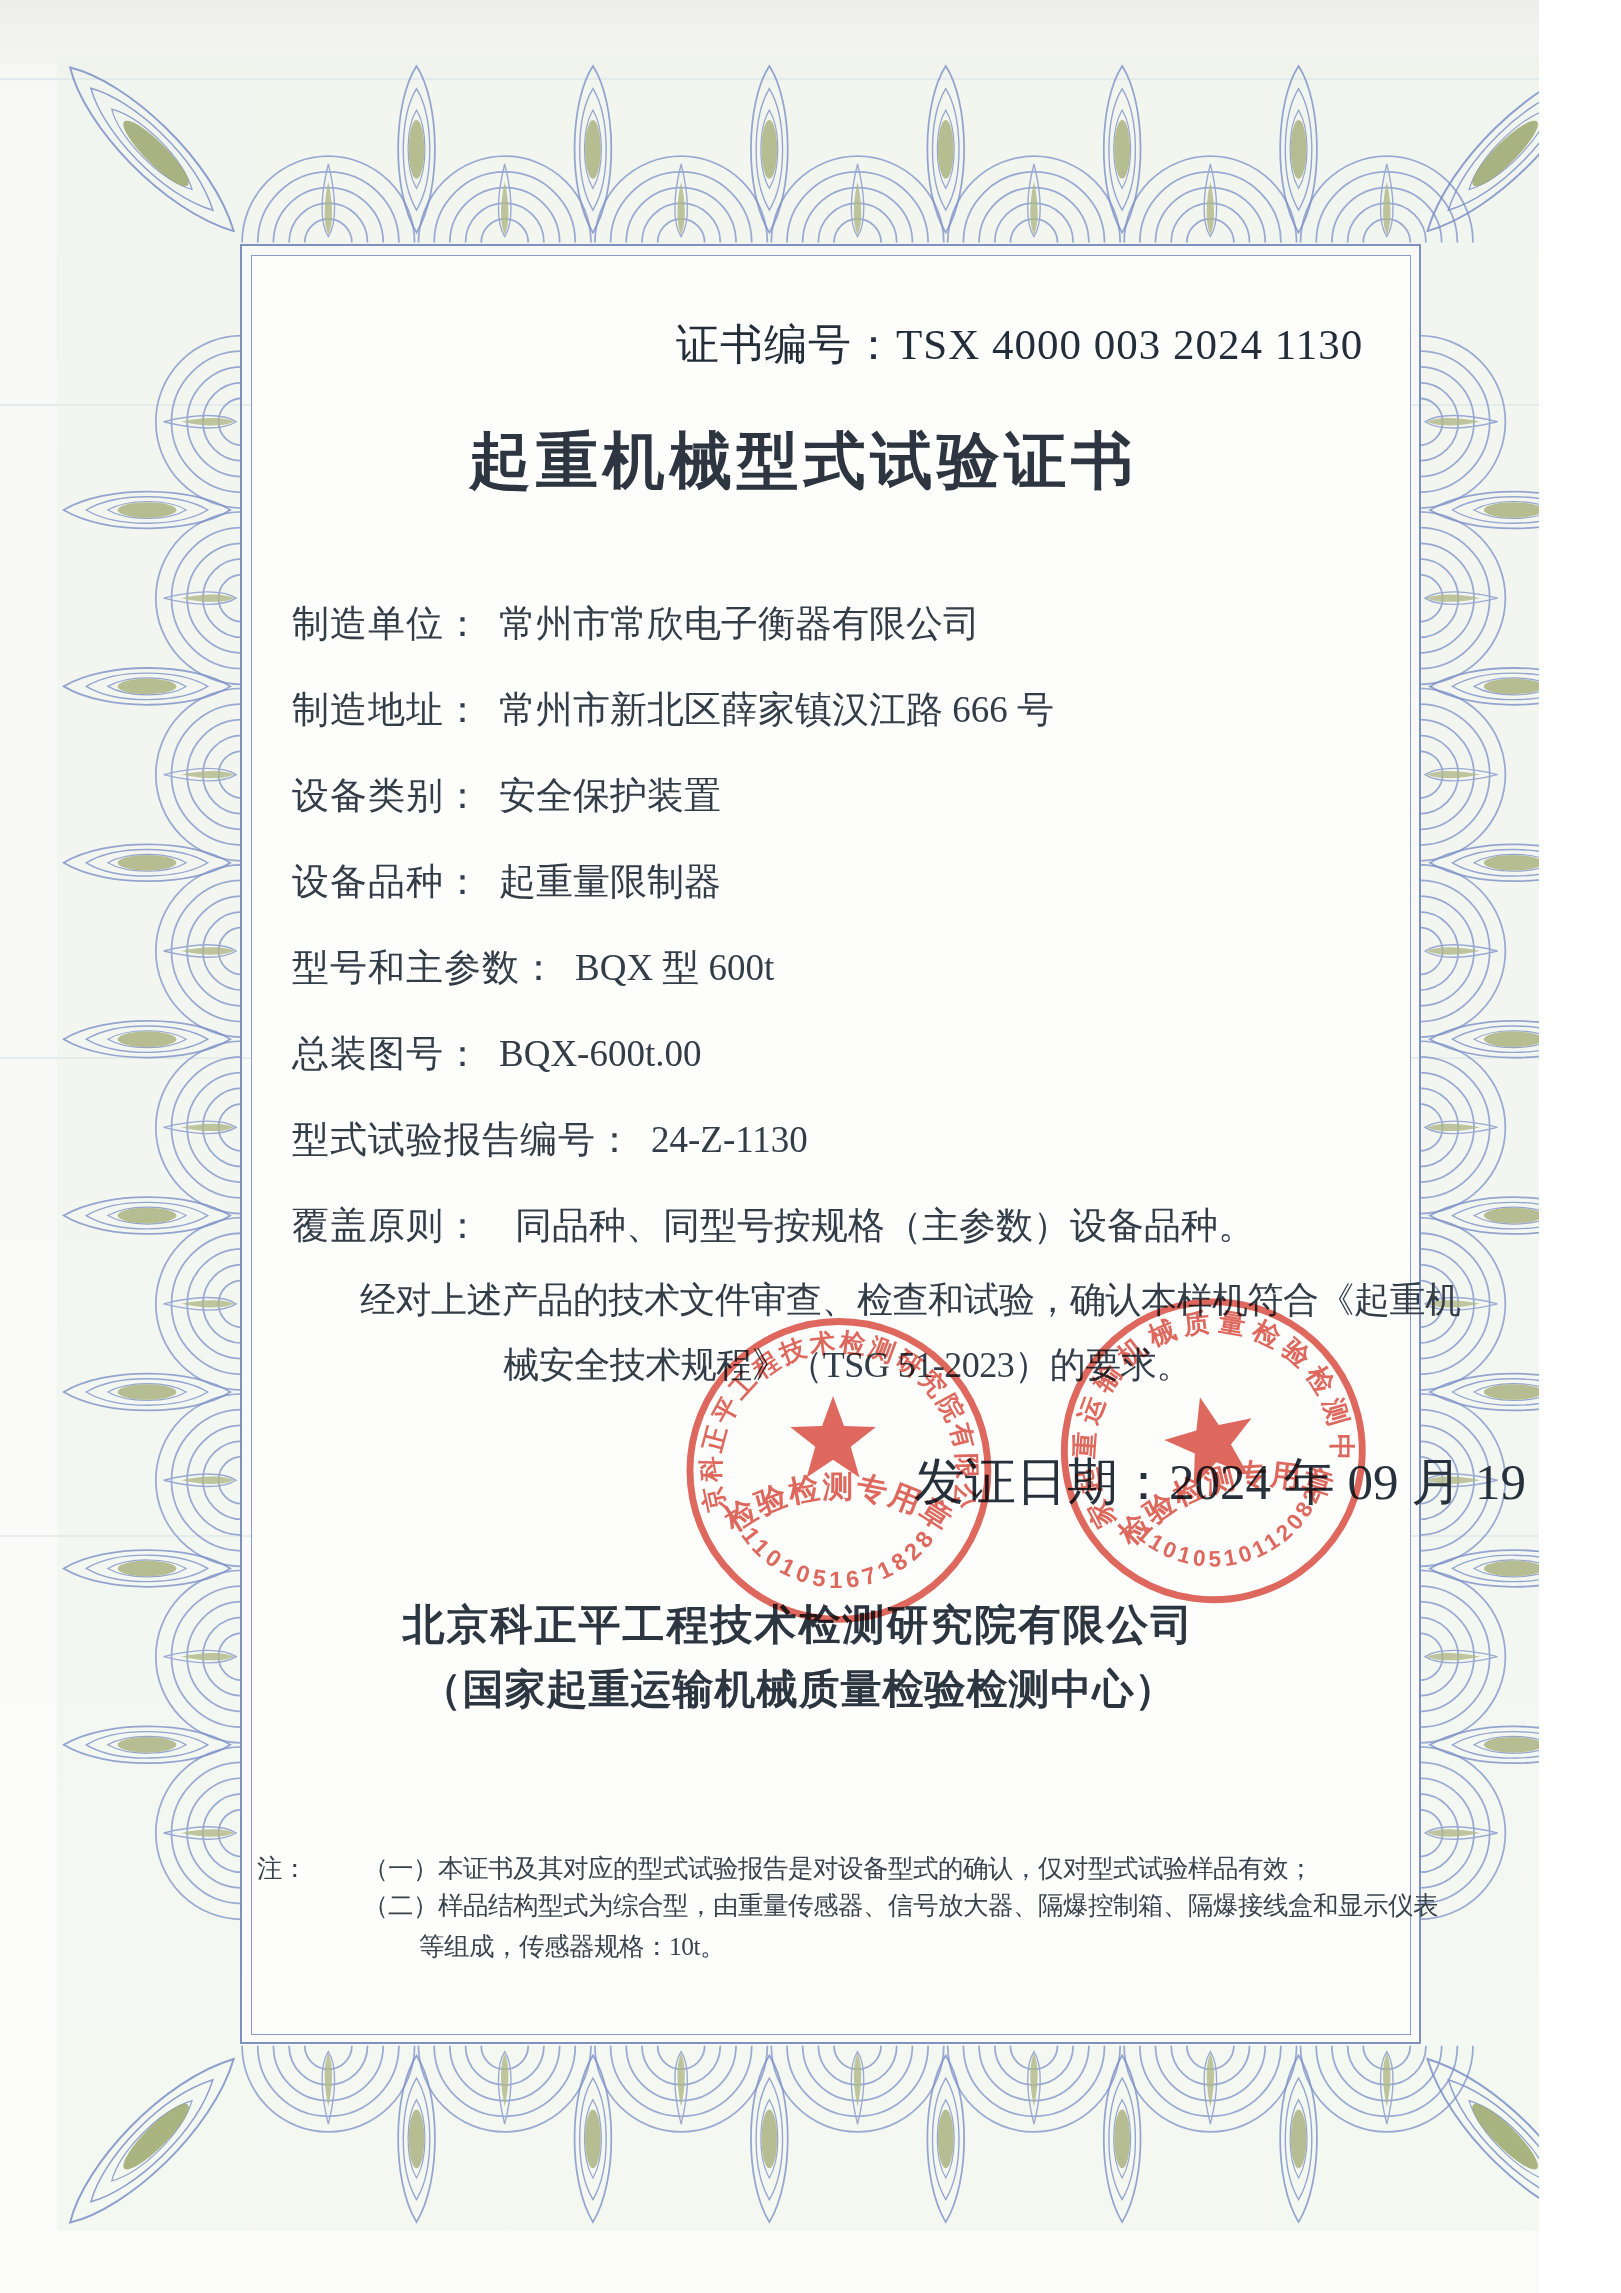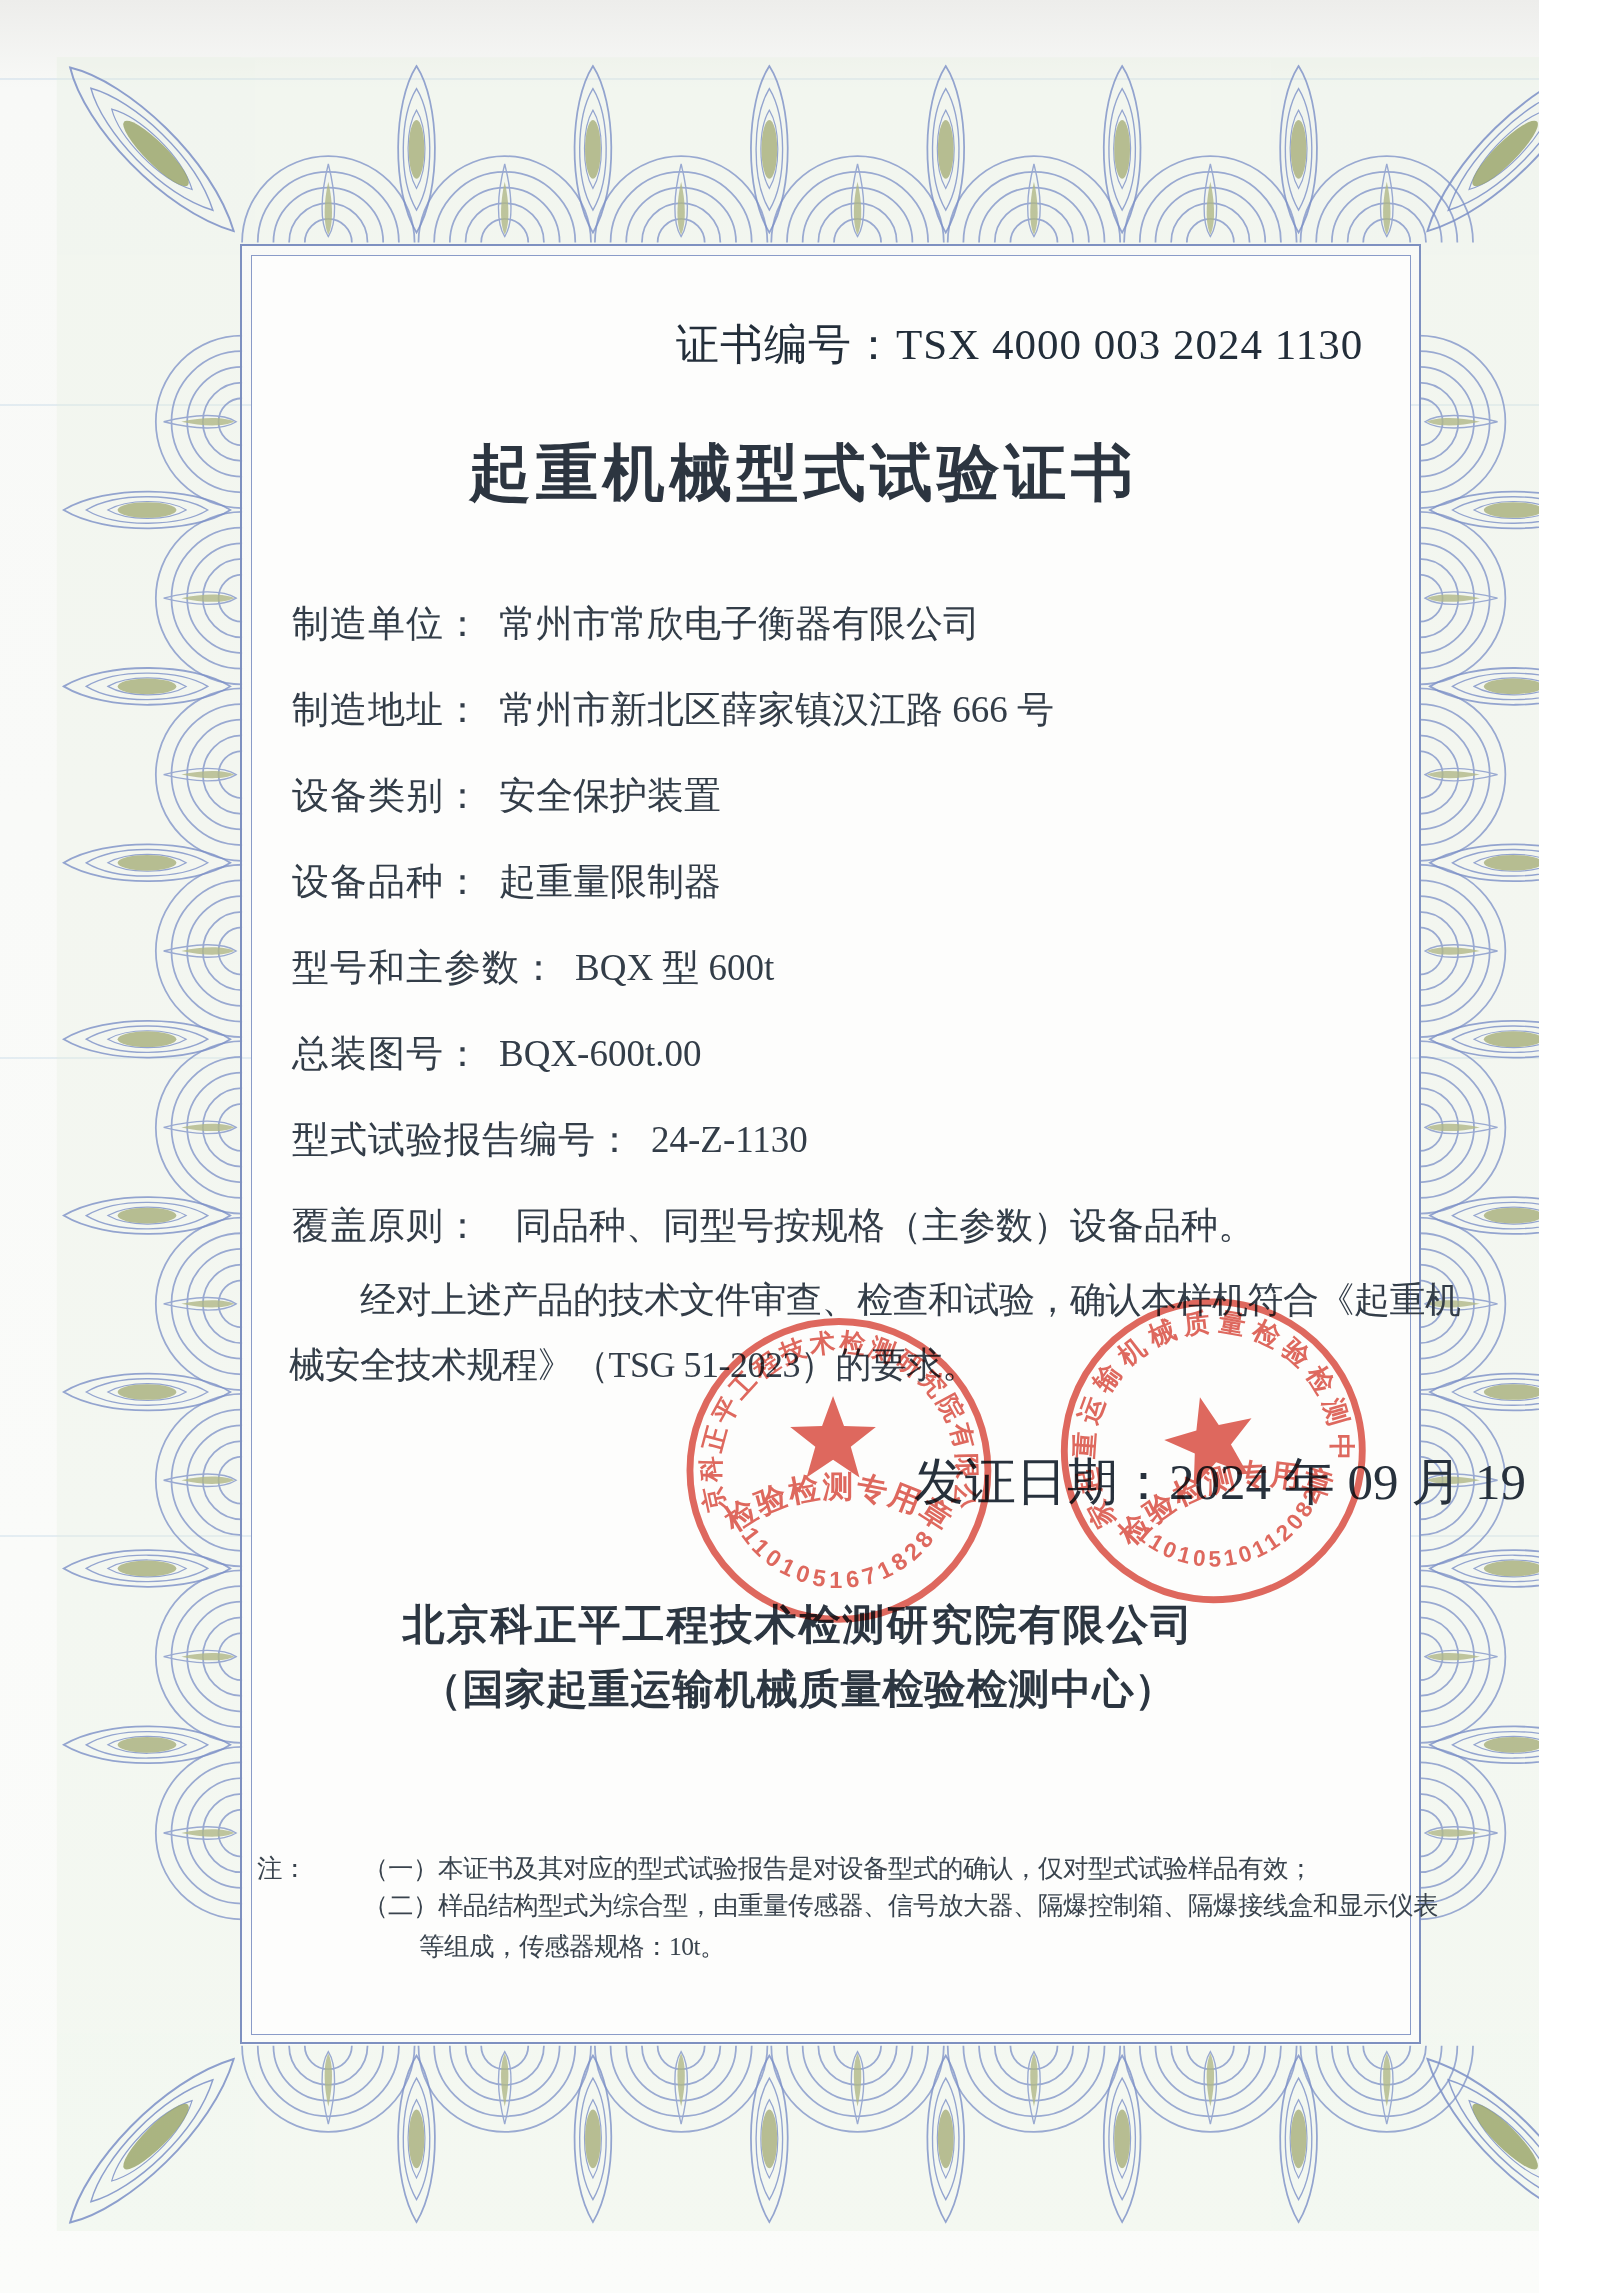--- a/index.html
+++ b/index.html
@@ -14,31 +14,31 @@
   .scanline{position:absolute;left:0;width:100%;height:2px;background:rgba(150,185,220,.22);}
   svg.layer{position:absolute;left:0;top:0;}
   .paper-inner{position:absolute;left:251px;top:255px;width:1160px;height:1780px;background:#fdfdfc;}
   .frame-outer{position:absolute;left:240px;top:244px;width:1181px;height:1800px;border:2.9px solid #7e90c0;box-sizing:border-box;}
   .frame-inner{position:absolute;left:251px;top:255px;width:1160px;height:1780px;border:1.5px solid #8a9bc8;box-sizing:border-box;}
   .cert-no{
     position:absolute;left:676px;top:316px;width:676px;
     font-size:43px;letter-spacing:1px;color:#232e3a;white-space:nowrap;
   }
   .title{
-    position:absolute;left:240px;top:431px;width:1127px;
+    position:absolute;left:240px;top:419px;width:1127px;
     text-align:center;font-family:"Liberation Sans","DejaVu Sans",sans-serif;
     font-weight:700;font-size:62px;letter-spacing:4.9px;color:#2c3540;white-space:nowrap;
   }
   .fields{position:absolute;left:292px;top:581px;width:1078px;}
   .field-row{height:86px;line-height:86px;font-size:37px;white-space:nowrap;color:#333d48;}
   .field-row .lbl{letter-spacing:1px;}
   .field-row .val{margin-left:17px;}
   .field-row:last-child .val{margin-left:33px;}
   .statement{position:absolute;left:289px;top:1268px;width:1117px;font-size:36px;line-height:65px;letter-spacing:-0.5px;color:#333d48;}
-  .statement .ln{white-space:nowrap;}
+  .statement .ln{white-space:nowrap;text-align:center;}
   .statement .ln.indent{text-indent:71px;}
   .issue-date{position:absolute;left:914px;top:1448px;font-size:51px;white-space:nowrap;color:#27313c;z-index:3;}
   .issuer{position:absolute;left:240px;top:1600px;width:1117px;text-align:center;
     font-family:"Liberation Sans","DejaVu Sans",sans-serif;font-weight:700;color:#2c3641;}
   .issuer .l1{font-size:42px;line-height:49px;letter-spacing:2px;white-space:nowrap;}
   .issuer .l2{font-size:41px;line-height:49px;margin-top:16px;letter-spacing:1px;white-space:nowrap;}
   .notes{position:absolute;left:257px;top:1849px;font-size:25.5px;letter-spacing:-0.5px;color:#39434d;}
   .notes .note-label{position:absolute;left:0;top:2px;white-space:nowrap;}
   .note-line{position:absolute;white-space:nowrap;margin-left:32px;}
   .note-line.n0{left:74px;top:2px;}

